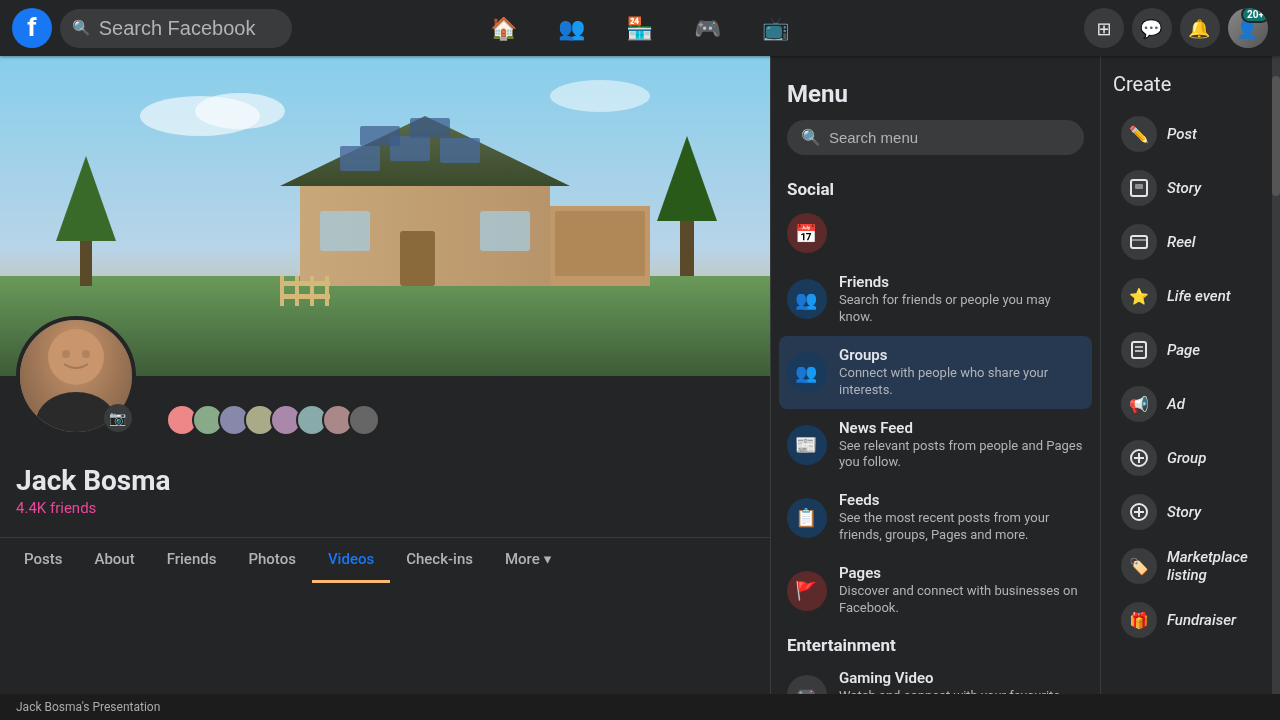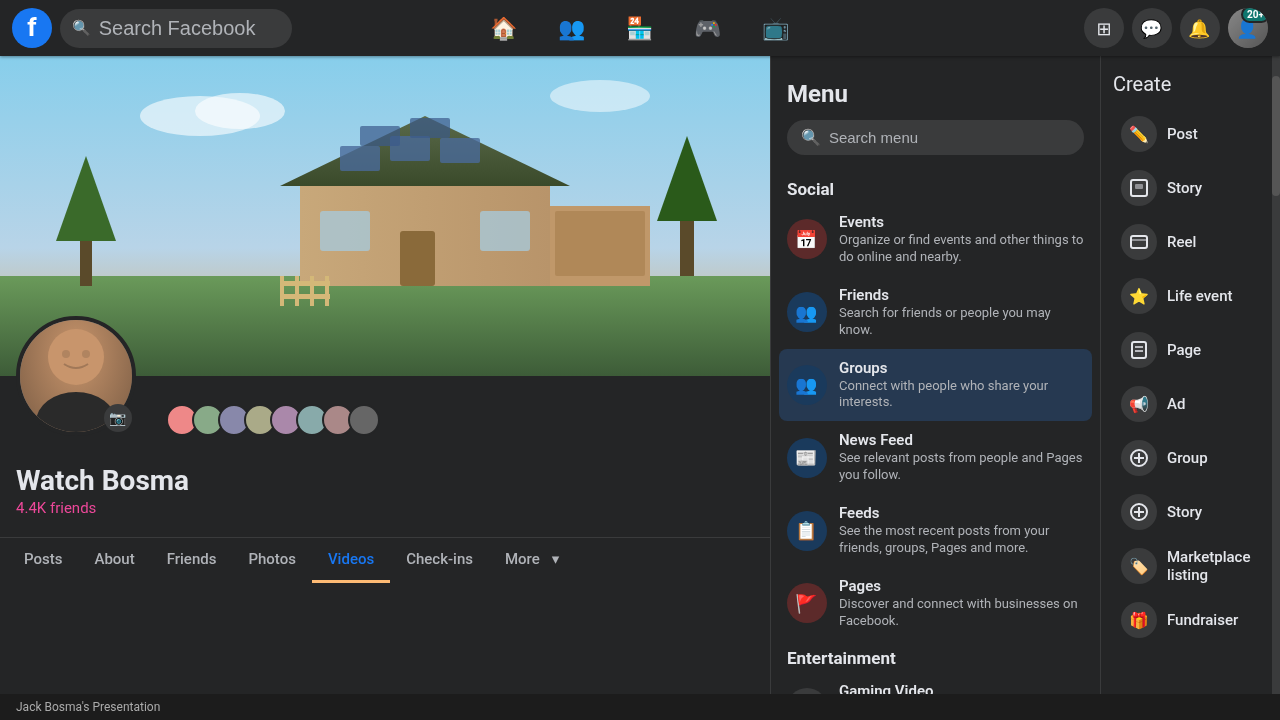--- a/index.html
+++ b/index.html
@@ -272,21 +272,21 @@
       border-bottom: 3px solid transparent;
       white-space: nowrap;
     }
     .profile-tab.active {
       color: #1877f2;
       border-bottom: 3px solid #fdba74;
     }
     .profile-tab.more {
       display: flex;
       align-items: center;
-      gap: 12px;
+      gap: 4px;
     }
 
     
     .menu-panel {
       position: absolute;
       top: 0;
       left: 770px;
       width: 510px;
       height: 100%;
       background: #242526;
@@ -408,20 +408,21 @@
       display: flex;
       align-items: center;
       justify-content: center;
       font-size: 16px;
       flex-shrink: 0;
     }
     .create-item-label {
       font-size: 15px;
       font-weight: 500;
       color: #e4e6eb;
+      font-style: italic;
     }
 
     
     .menu-panel::-webkit-scrollbar { width: 0; }
 
     
     .footer-bar {
       position: fixed;
       bottom: 0;
       left: 0;
@@ -577,21 +578,21 @@
         <div class="friend-avatar" style="background:#88a;"></div>
         <div class="friend-avatar" style="background:#aa8;"></div>
         <div class="friend-avatar" style="background:#a8a;"></div>
         <div class="friend-avatar" style="background:#8aa;"></div>
         <div class="friend-avatar" style="background:#a88;"></div>
         <div class="friend-avatar" style="background:#666;"></div>
       </div>
 
       <div class="profile-name-area">
         <div class="profile-name-col">
-          <div class="profile-name">Watch Bosma</div>
+          <div class="profile-name">Jack Bosma</div>
           <div class="profile-friends">4.4K friends</div>
         </div>
       </div>
     </div>
 
     <div class="profile-tabs">
       <div class="profile-tab">Posts</div>
       <div class="profile-tab">About</div>
       <div class="profile-tab">Friends</div>
       <div class="profile-tab">Photos</div>
@@ -611,24 +612,20 @@
 
       <div class="menu-search">
         <span>🔍</span>
         <input type="text" placeholder="Search menu" style="">
       </div>
 
       <div class="menu-section-title">Social</div>
 
       <div class="menu-item">
         <div class="menu-item-icon events">📅</div>
-        <div class="menu-item-text">
-          <div class="menu-item-title">Events</div>
-          <div class="menu-item-desc">Organize or find events and other things to do online and nearby.</div>
-        </div>
       </div>
 
       <div class="menu-item">
         <div class="menu-item-icon friends">👥</div>
         <div class="menu-item-text">
           <div class="menu-item-title">Friends</div>
           <div class="menu-item-desc">Search for friends or people you may know.</div>
         </div>
       </div>
 

